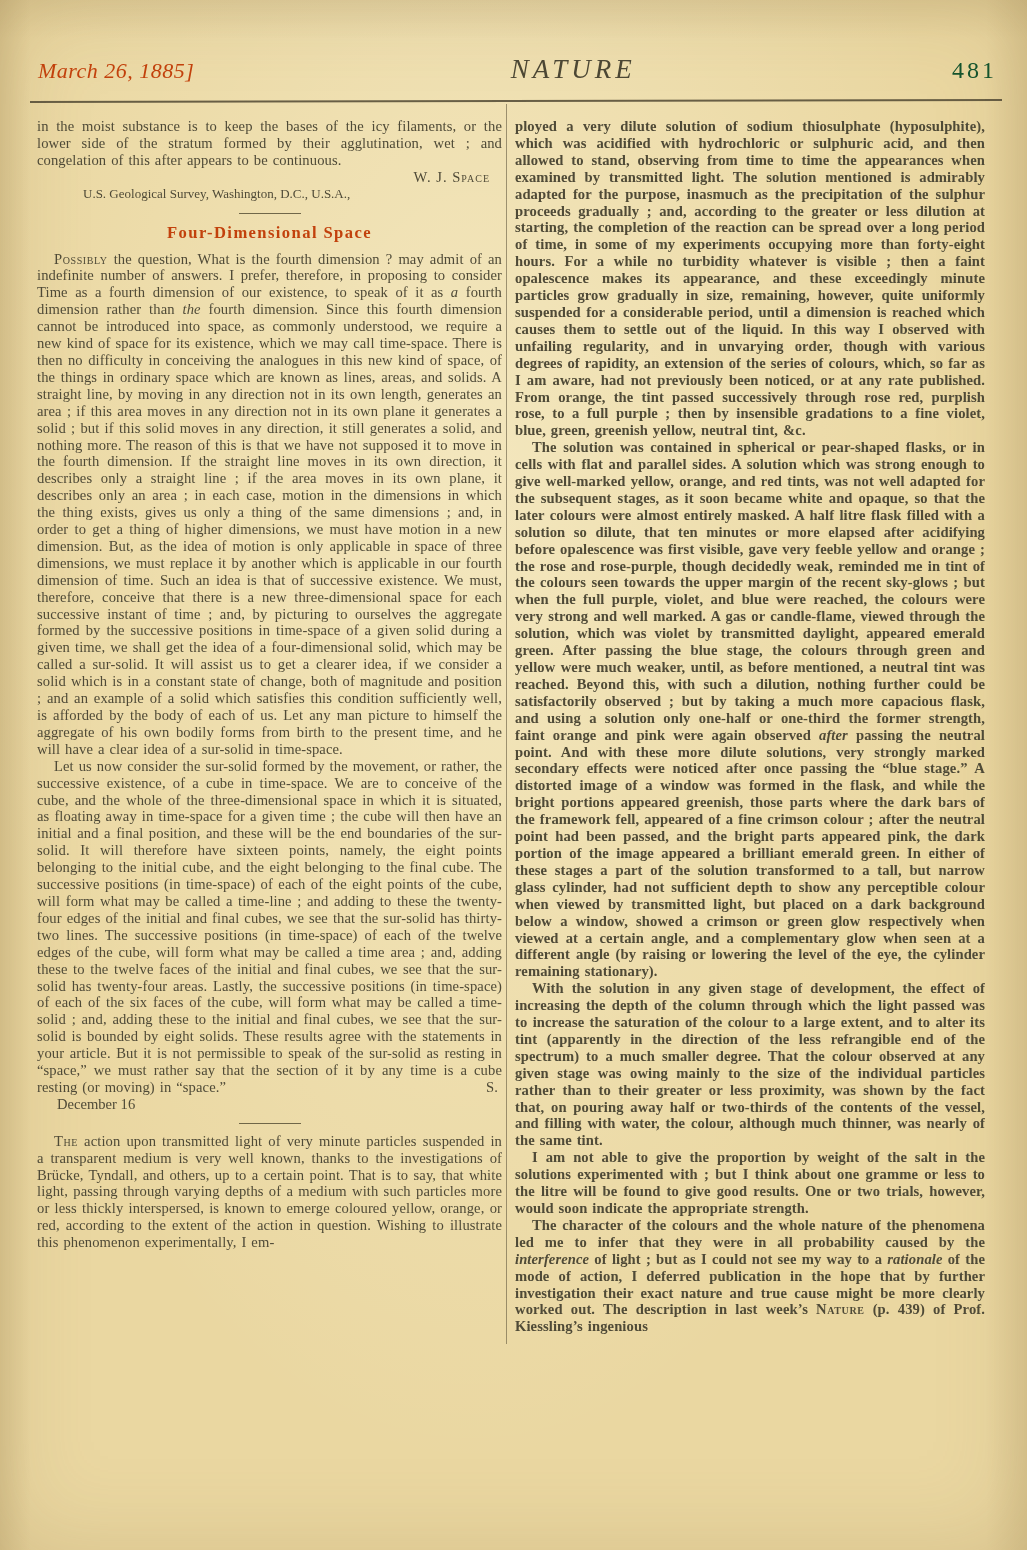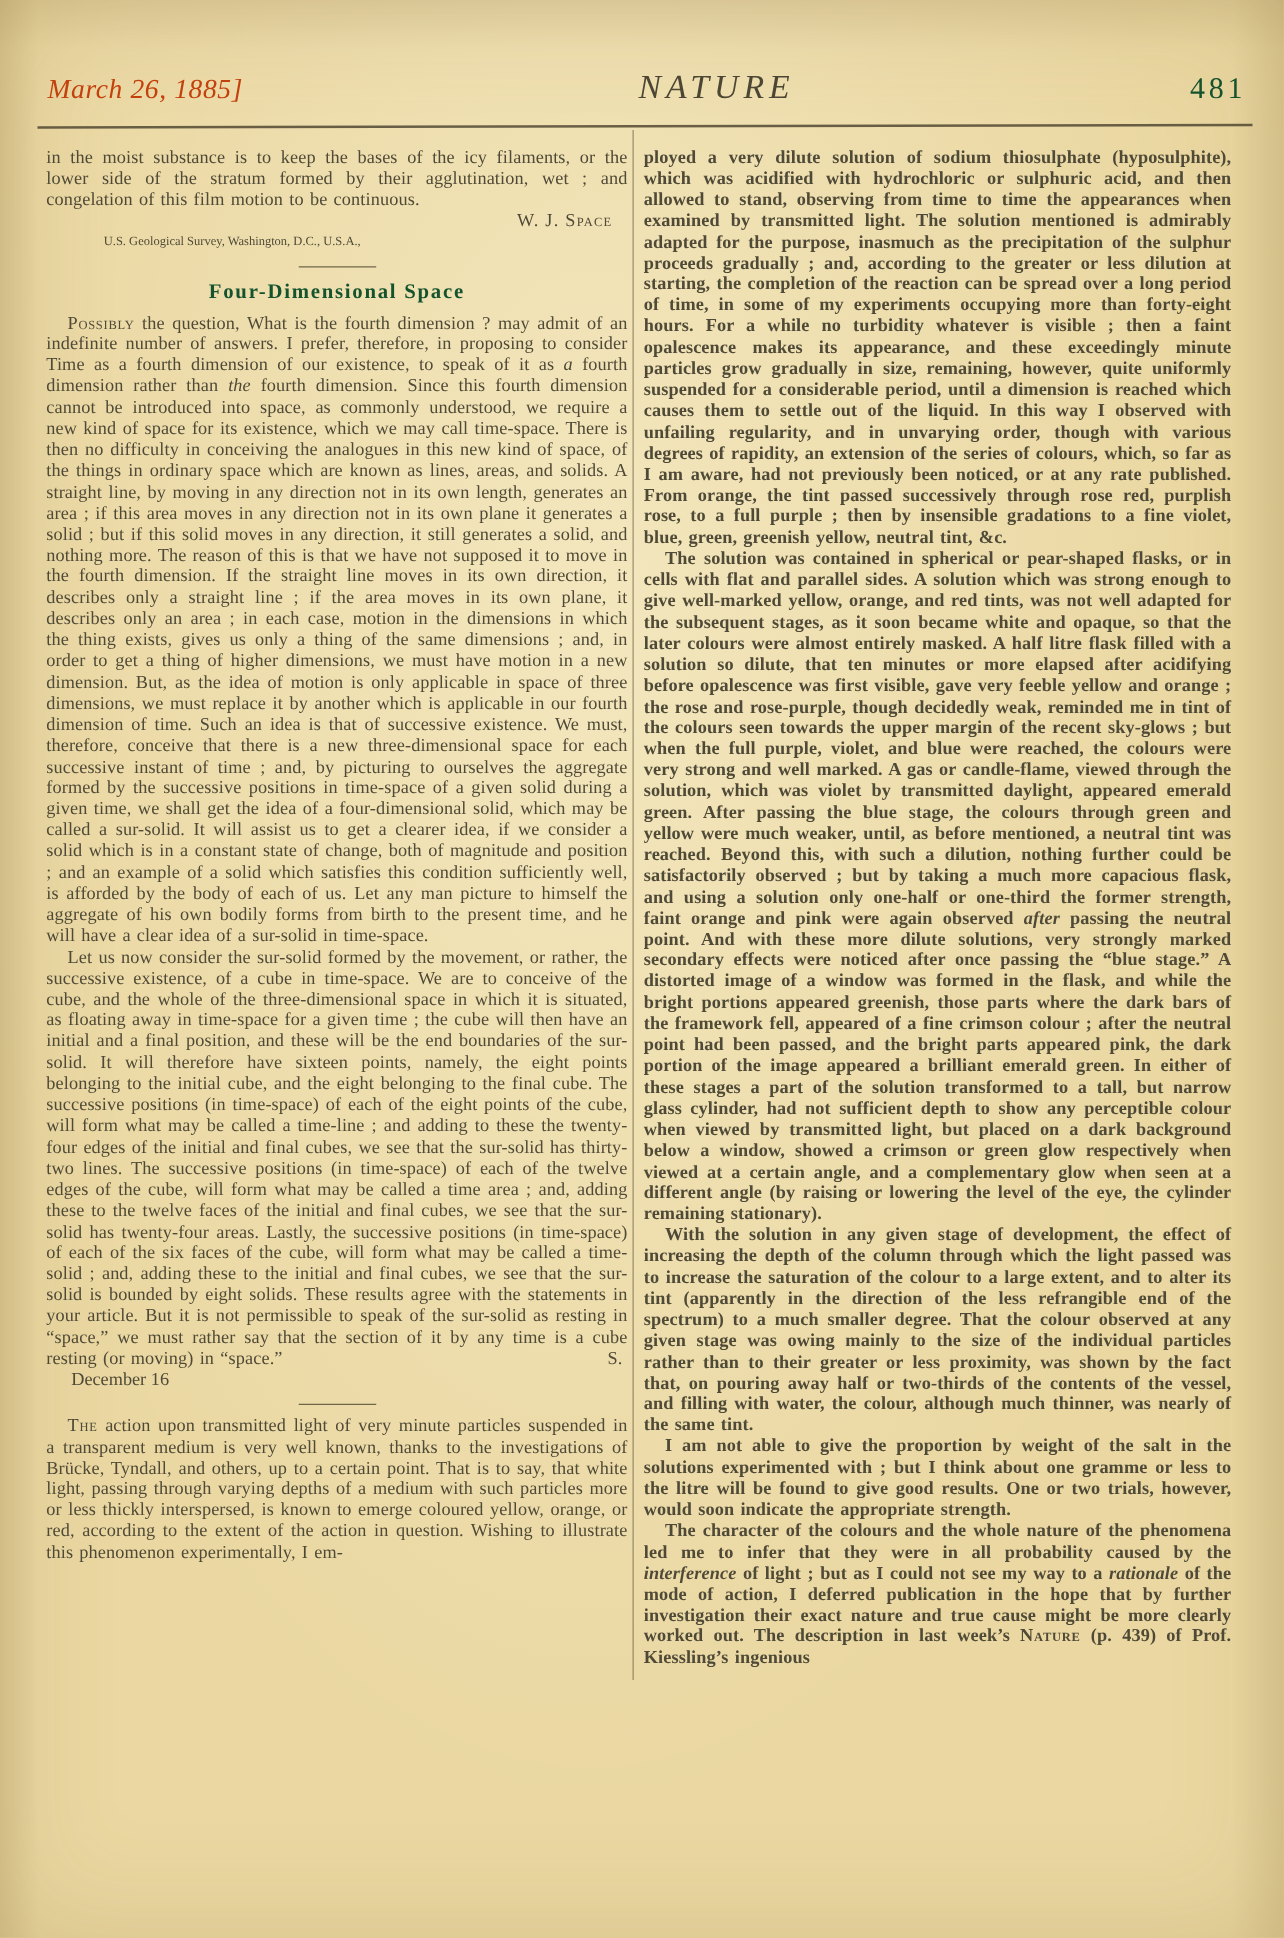--- a/index.html
+++ b/index.html
@@ -57,34 +57,34 @@
   .par.noindent { text-indent: 0; }
 
   .sc { font-variant: small-caps; letter-spacing: 0.6px; }
   .em { font-style: italic; }
 
   .sig-right {
     font-variant: small-caps; letter-spacing: 1px;
     text-align: right; padding-right: 12px;
     font-size: 14.6px; line-height: 16.9px;
   }
-  .aff      { padding-left: 46px; font-size: 10px; line-height: 16.9px; }
+  .aff      { padding-left: 46px; font-size: 13px; line-height: 16.9px; }
   .dateline { text-align: center; font-size: 14.6px; line-height: 16.9px; }
 
   .divider {
     width: 62px; margin: 10px auto 9px auto;
     border-top: 1.8px solid rgba(80,72,48,0.8);
   }
 
   .art-title {
     margin: 4px 0 8px 0;
     text-align: center;
     font-size: 16.6px; font-weight: bold;
     letter-spacing: 1.4px;
-    color: #14532d;
+    color: #c2410c;
   }
 
   .sig-inline {
     float: right; padding-right: 4px;
   }
   .march-date {
     padding-left: 20px; font-size: 14.6px; line-height: 16.9px;
     margin-bottom: 2px;
   }
 </style>
@@ -95,21 +95,21 @@
 
   <div class="masthead">
     <span class="m-date">March 26, 1885]</span>
     <span class="m-title">NATURE</span>
     <span class="m-page">481</span>
   </div>
   <div class="head-rule"></div>
   <div class="col-divider"></div>
 
   <div class="col col-left">
-    <p class="par noindent">in the moist substance is to keep the bases of the icy filaments, or the lower side of the stratum formed by their agglutination, wet ; and congelation of this film motion to be continuous.</p>
+    <p class="par noindent">in the moist substance is to keep the bases of the icy filaments, or the lower side of the stratum formed by their agglutination, wet ; and congelation of this after appears to be continuous.</p>
     <div class="sig-right">W. J. Space</div>
     <div class="aff">U.S. Geological Survey, Washington, D.C., U.S.A.,</div>
 
     <div class="divider"></div>
 
     <h2 class="art-title">Four-Dimensional Space</h2>
     <p class="par"><span class="sc">Possibly</span><span> the question, What is the fourth dimension ? may admit of an indefinite number of answers. I prefer, therefore, in proposing to consider Time as a fourth dimension of our existence, to speak of it as </span><span class="em">a</span><span> fourth dimension rather than </span><span class="em">the</span><span> fourth dimension. Since this fourth dimension cannot be introduced into space, as commonly understood, we require a new kind of space for its existence, which we may call time-space. There is then no difficulty in conceiving the analogues in this new kind of space, of the things in ordinary space which are known as lines, areas, and solids. A straight line, by moving in any direction not in its own length, generates an area ; if this area moves in any direction not in its own plane it generates a solid ; but if this solid moves in any direction, it still generates a solid, and nothing more. The reason of this is that we have not supposed it to move in the fourth dimension. If the straight line moves in its own direction, it describes only a straight line ; if the area moves in its own plane, it describes only an area ; in each case, motion in the dimensions in which the thing exists, gives us only a thing of the same dimensions ; and, in order to get a thing of higher dimensions, we must have motion in a new dimension. But, as the idea of motion is only applicable in space of three dimensions, we must replace it by another which is applicable in our fourth dimension of time. Such an idea is that of successive existence. We must, therefore, conceive that there is a new three-dimensional space for each successive instant of time ; and, by picturing to ourselves the aggregate formed by the successive positions in time-space of a given solid during a given time, we shall get the idea of a four-dimensional solid, which may be called a sur-solid. It will assist us to get a clearer idea, if we consider a solid which is in a constant state of change, both of magnitude and position ; and an example of a solid which satisfies this condition sufficiently well, is afforded by the body of each of us. Let any man picture to himself the aggregate of his own bodily forms from birth to the present time, and he will have a clear idea of a sur-solid in time-space.</span></p>
     <p class="par"><span>Let us now consider the sur-solid formed by the movement, or rather, the successive existence, of a cube in time-space. We are to conceive of the cube, and the whole of the three-dimensional space in which it is situated, as floating away in time-space for a given time ; the cube will then have an initial and a final position, and these will be the end boundaries of the sur-solid. It will therefore have sixteen points, namely, the eight points belonging to the initial cube, and the eight belonging to the final cube. The successive positions (in time-space) of each of the eight points of the cube, will form what may be called a time-line ; and adding to these the twenty-four edges of the initial and final cubes, we see that the sur-solid has thirty-two lines. The successive positions (in time-space) of each of the twelve edges of the cube, will form what may be called a time area ; and, adding these to the twelve faces of the initial and final cubes, we see that the sur-solid has twenty-four areas. Lastly, the successive positions (in time-space) of each of the six faces of the cube, will form what may be called a time-solid ; and, adding these to the initial and final cubes, we see that the sur-solid is bounded by eight solids. These results agree with the statements in your article. But it is not permissible to speak of the sur-solid as resting in “space,” we must rather say that the section of it by any time is a cube resting (or moving) in “space.”</span><span class="sig-inline">S.</span></p>
     <div class="march-date">December 16</div>
 

